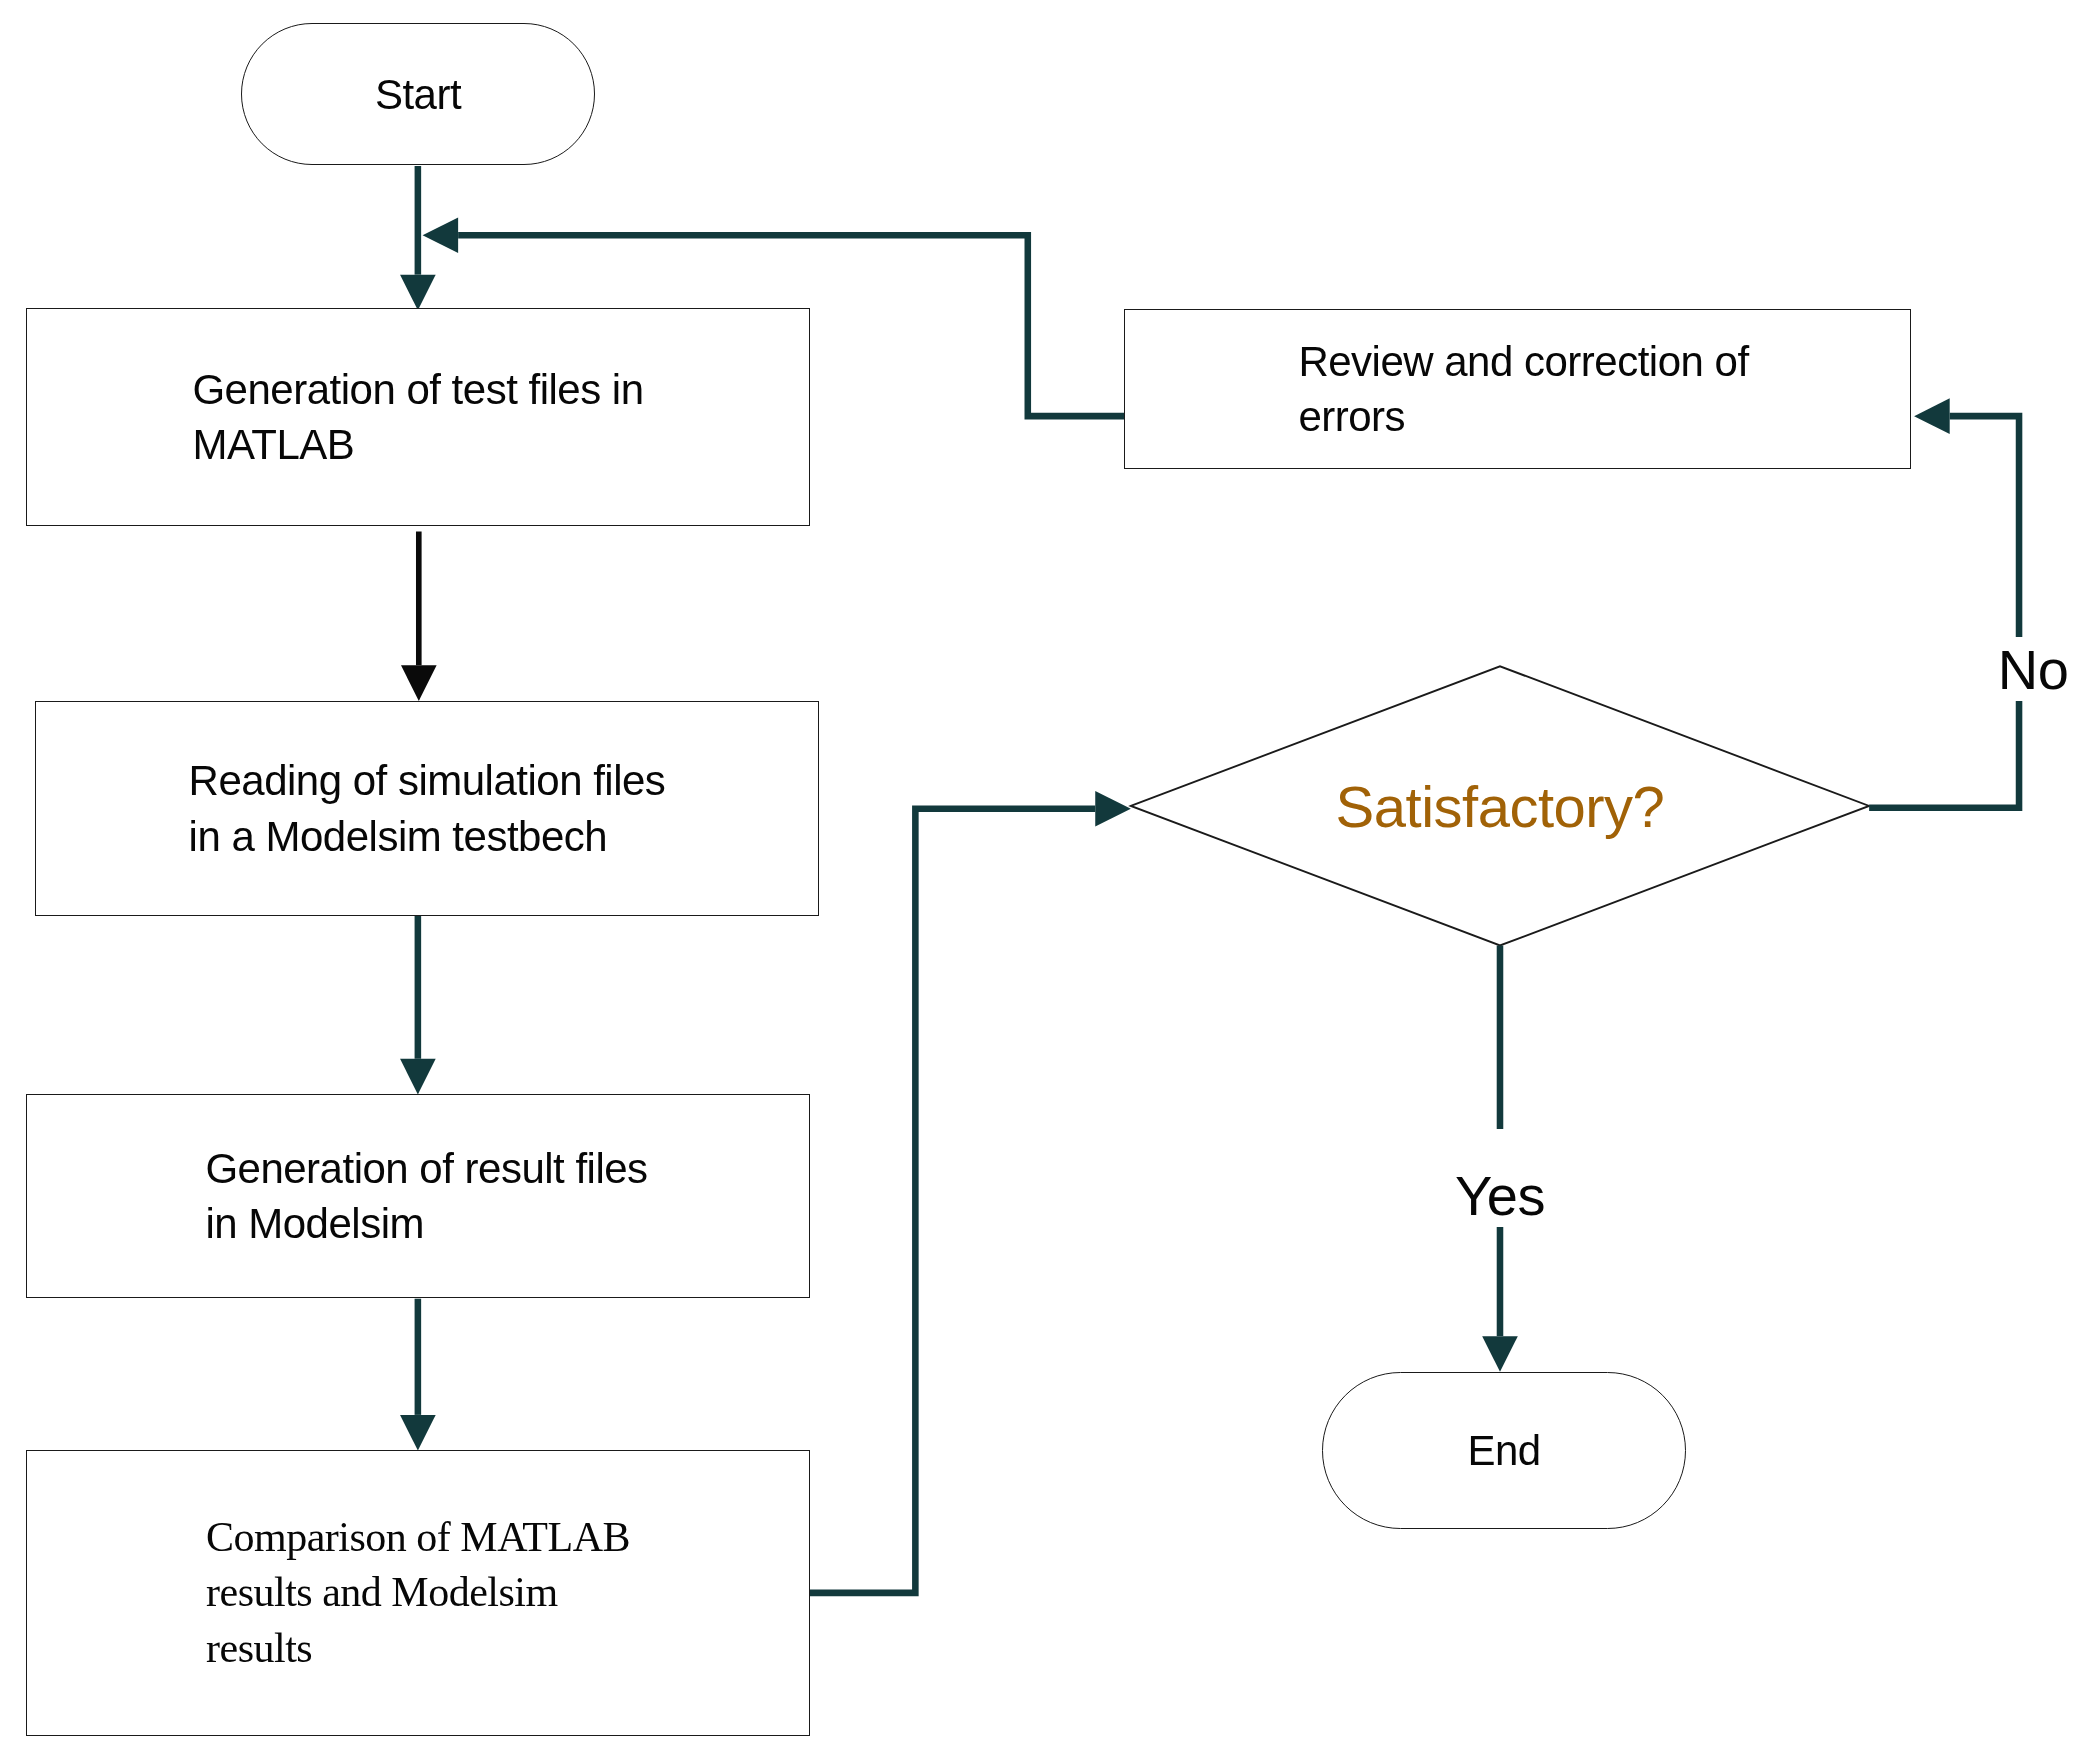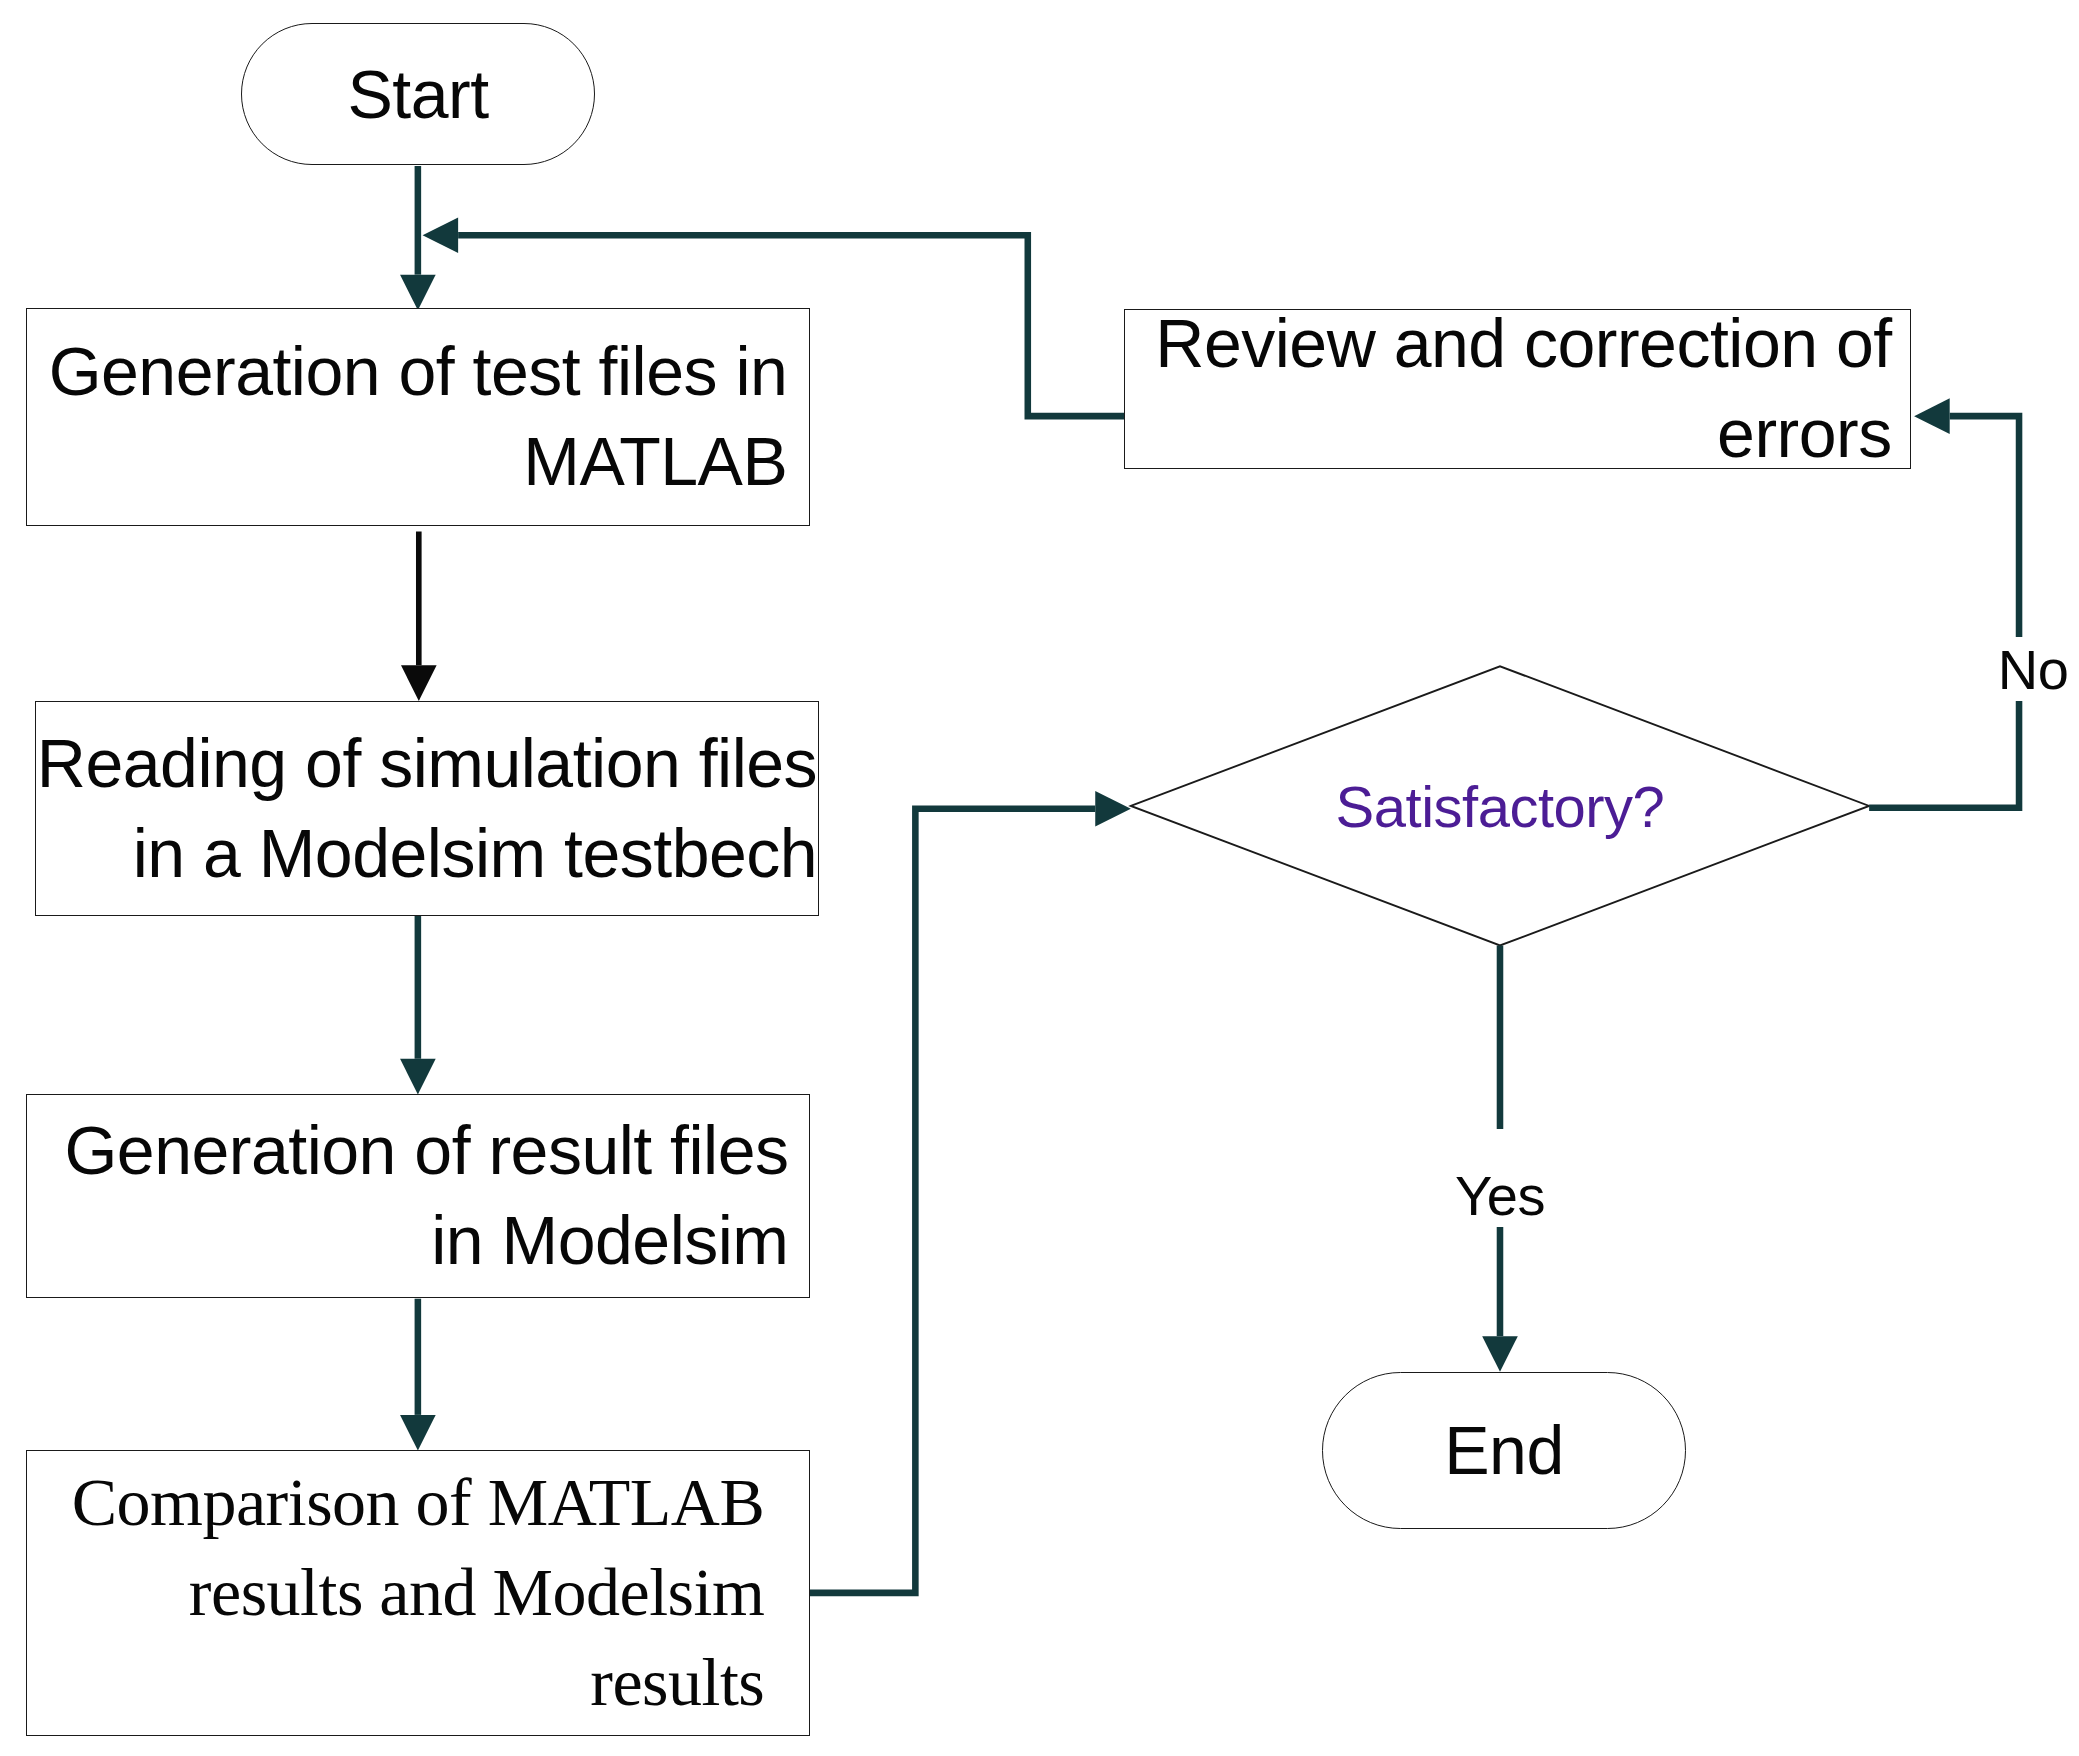--- a/index.html
+++ b/index.html
@@ -8,39 +8,39 @@
     width:2079px;height:1757px;
     background:#ffffff;
     font-family:"Liberation Sans", sans-serif;
     color:#000;
     overflow:hidden;
   }
   #wires{position:absolute;left:0;top:0;width:2079px;height:1757px;}
   .node{
     position:absolute;
     display:flex;align-items:center;justify-content:center;
-    text-align:right;
+    text-align:left;
     background:#ffffff;
     border:1.9px solid #1a1a1a;
     box-sizing:border-box;
-    font-size:68px;
+    font-size:42px;
     letter-spacing:-0.5px;
     line-height:1.32;
     white-space:pre-line;
     color:#070707;
   }
   .terminator{border-radius:936px;}
   .diamond-label{
     position:absolute;
     display:flex;align-items:center;justify-content:center;
     text-align:left;
     font-size:58px;letter-spacing:-0.5px;
     background:transparent;border:none;
     white-space:pre;
-    color:#4c1d95;
+    color:#a16207;
   }
   .edge-label{
     position:absolute;
     display:flex;align-items:center;justify-content:center;
     font-size:56px;letter-spacing:-0.5px;
     background:#ffffff;
     color:#070707;
   }
   .teal-line{stroke:var(--teal,#12393c);stroke-width:7;fill:none;}
   .teal-head{fill:var(--teal,#12393c);stroke:none;}

